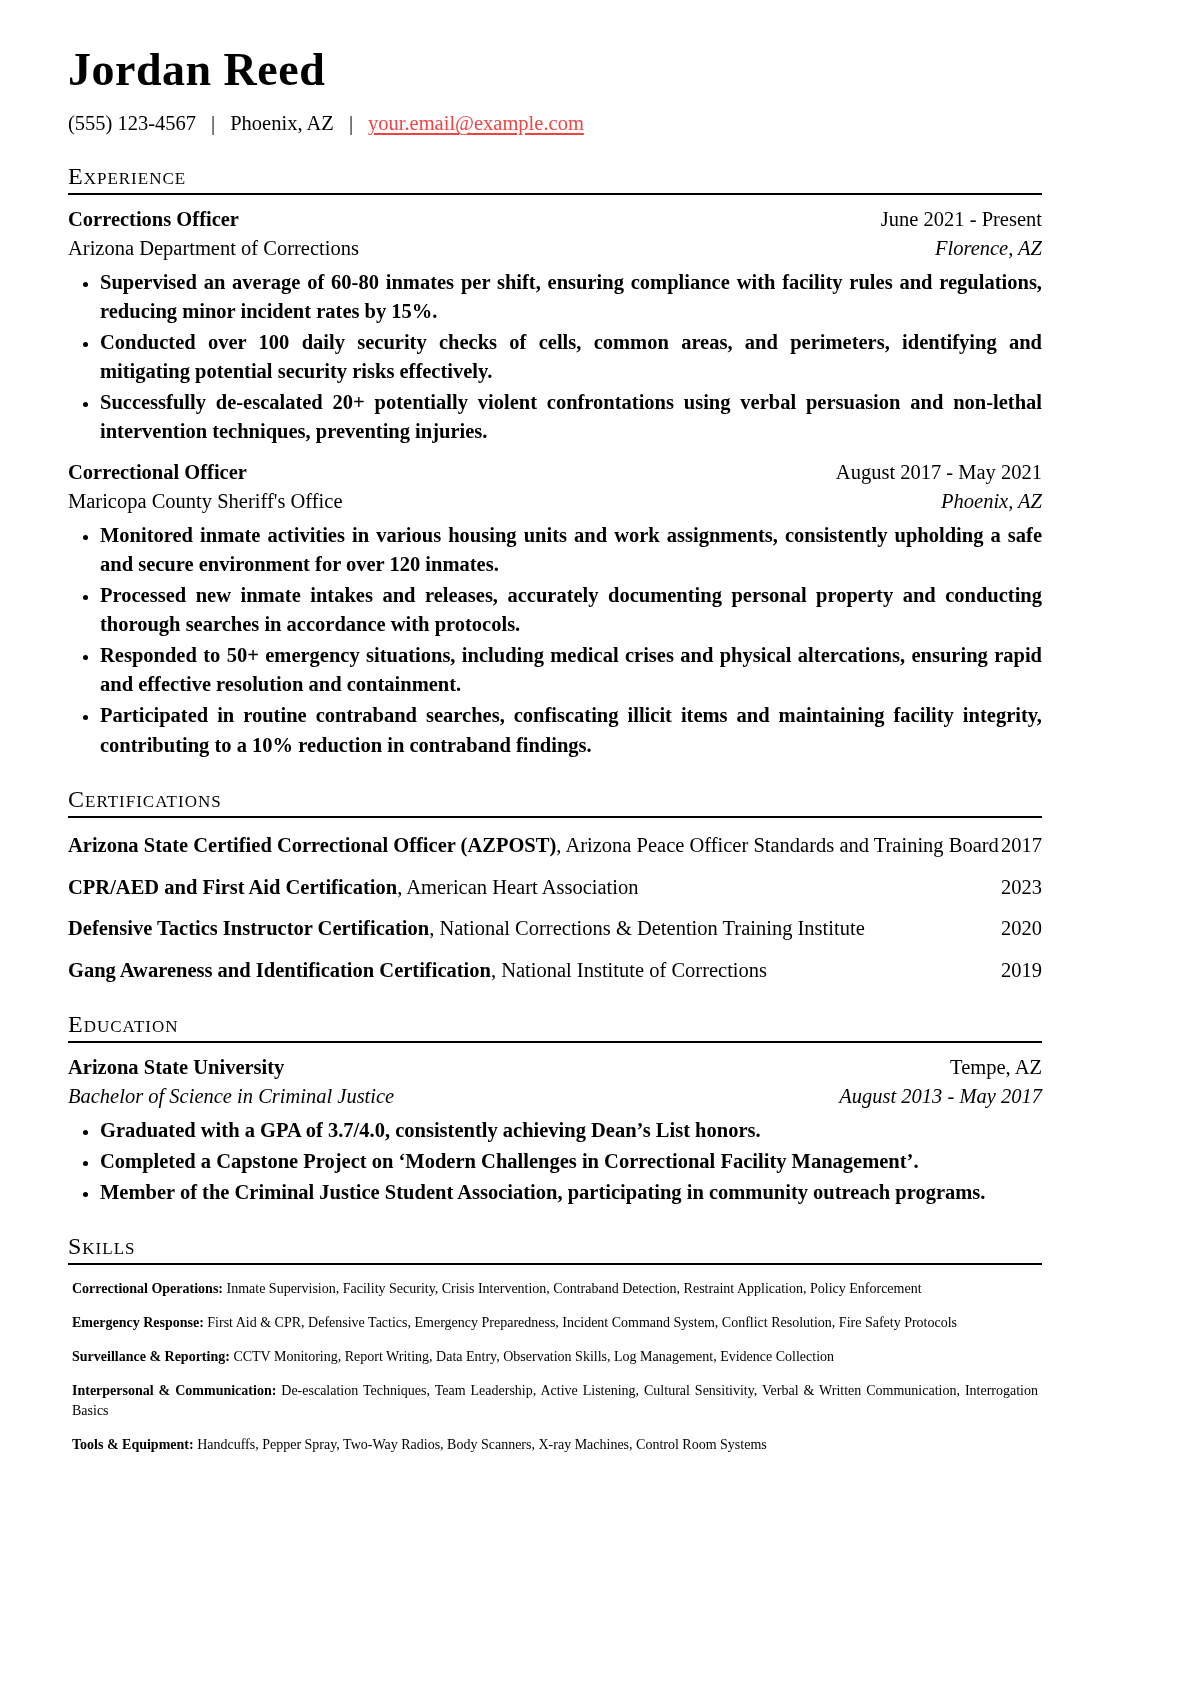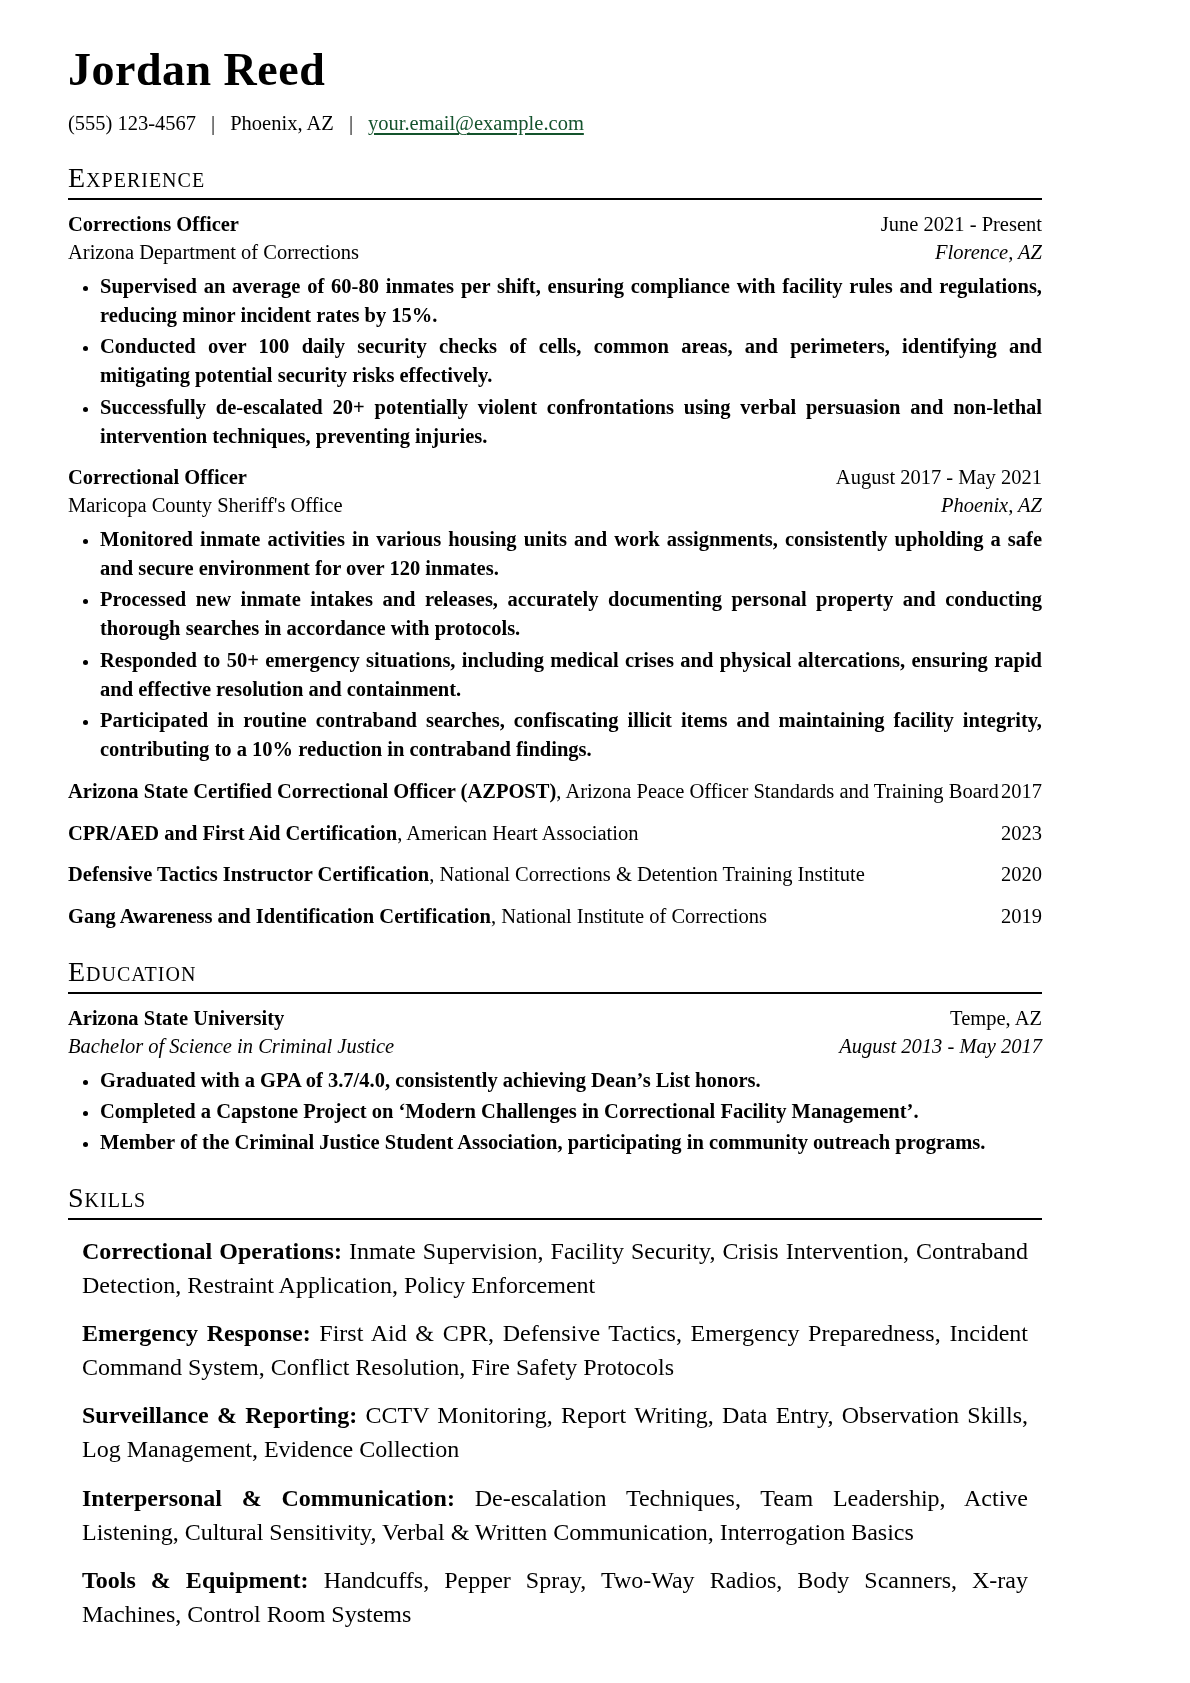--- a/index.html
+++ b/index.html
@@ -26,29 +26,29 @@
   }
   .contact {
     font-size: 20.5px;
     line-height: 1.3;
   }
   .contact .sep {
     display: inline-block;
     margin: 0 15px;
   }
   .contact a.email {
-    color: #14532d;
+    color: #ef4444;
     text-decoration: underline;
     text-underline-offset: 3px;
   }
   
   h2.section-heading {
     font-variant: small-caps;
     font-weight: normal;
-    font-size: 28px;
+    font-size: 24px;
     line-height: 1.1;
     letter-spacing: 1px;
     margin: 26px 0 10px 0;
     padding-bottom: 4px;
     border-bottom: 2.5px solid #000000;
   }
   
   .row {
     display: flex;
     justify-content: space-between;
@@ -81,26 +81,26 @@
     display: flex;
     align-items: flex-end;
     margin: 13px 0;
     font-size: 20.5px;
     line-height: 1.4;
   }
   .cert .cert-text { flex: 1; }
   .cert .cert-year { white-space: nowrap; }
   
   p.skill {
-    font-size: 24px;
+    font-size: 14px;
     line-height: 1.42;
     text-align: justify;
     hyphens: auto;
     -webkit-hyphens: auto;
-    margin: 14px 14px;
+    margin: 14px 4px;
   }
   .job { margin-bottom: 8px; }
   section { margin: 0; }
 </style>
 </head>
 <body>
 
 <div class="page">
 
   <header>
@@ -141,20 +141,21 @@
       <ul class="bullets">
         <li>Monitored inmate activities in various housing units and work assignments, consistently upholding a safe and secure environment for over 120 inmates.</li>
         <li>Processed new inmate intakes and releases, accurately documenting personal property and conducting thorough searches in accordance with protocols.</li>
         <li>Responded to 50+ emergency situations, including medical crises and physical altercations, ensuring rapid and effective resolution and containment.</li>
         <li>Participated in routine contraband searches, confiscating illicit items and maintaining facility integrity, contributing to a 10% reduction in contraband findings.</li>
       </ul>
     </div>
   </section>
 
   <section>
+    <h2 class="section-heading">Certifications</h2>
 
     <div class="cert">
       <div class="cert-text"><span class="b">Arizona State Certified Correctional Officer (AZPOST)</span><span>, Arizona Peace Officer Standards and Training Board</span></div>
       <div class="cert-year">2017</div>
     </div>
     <div class="cert">
       <div class="cert-text"><span class="b">CPR/AED and First Aid Certification</span><span>, American Heart Association</span></div>
       <div class="cert-year">2023</div>
     </div>
     <div class="cert">

